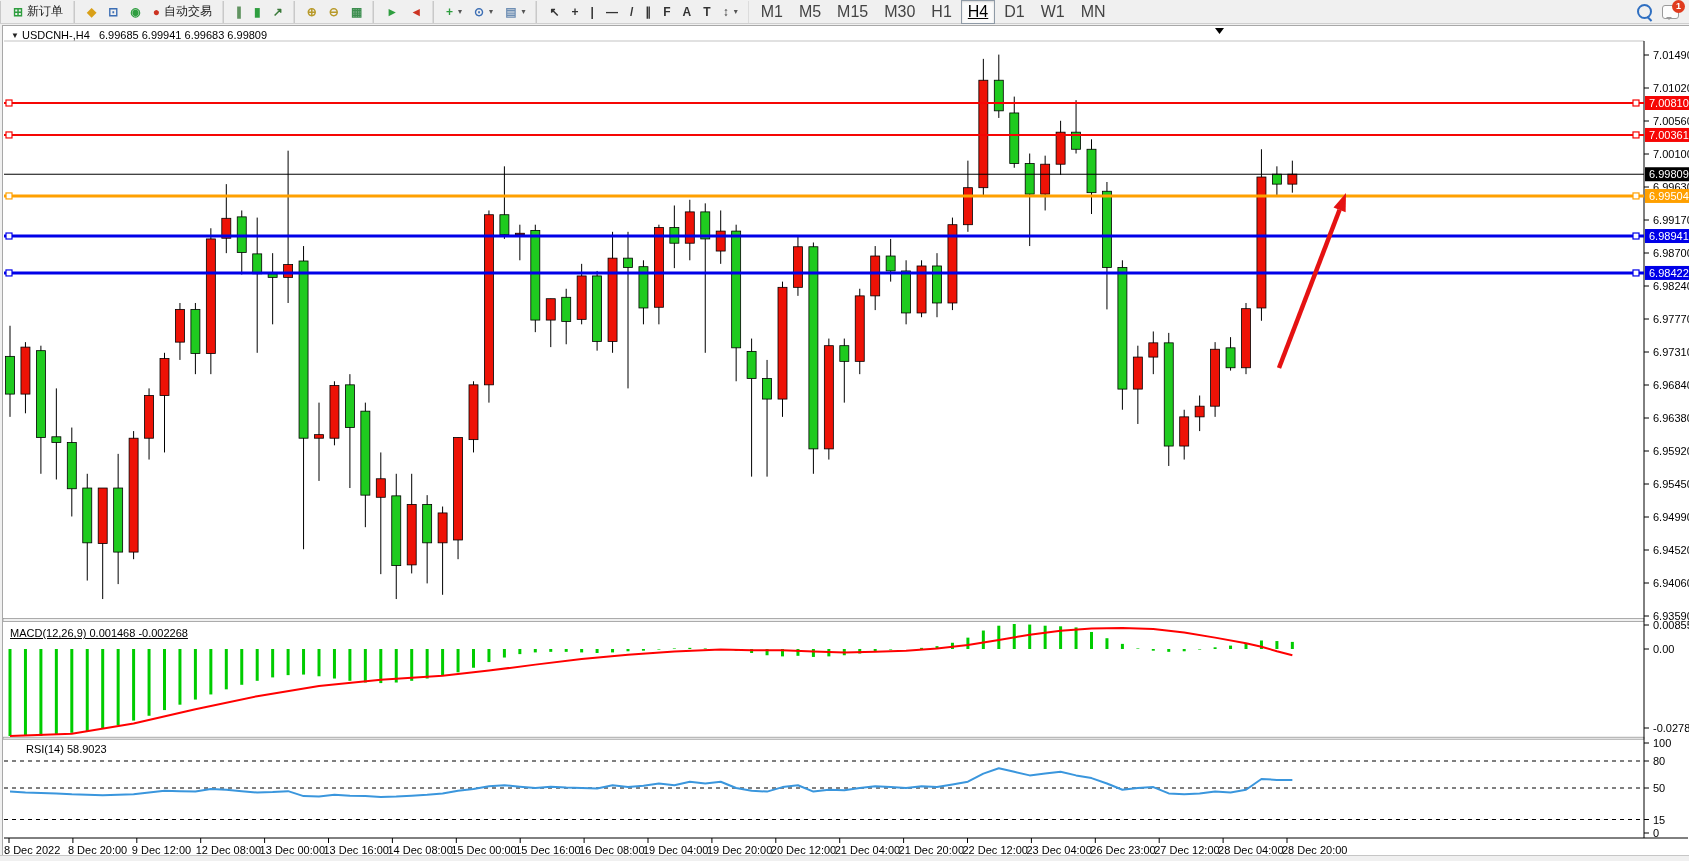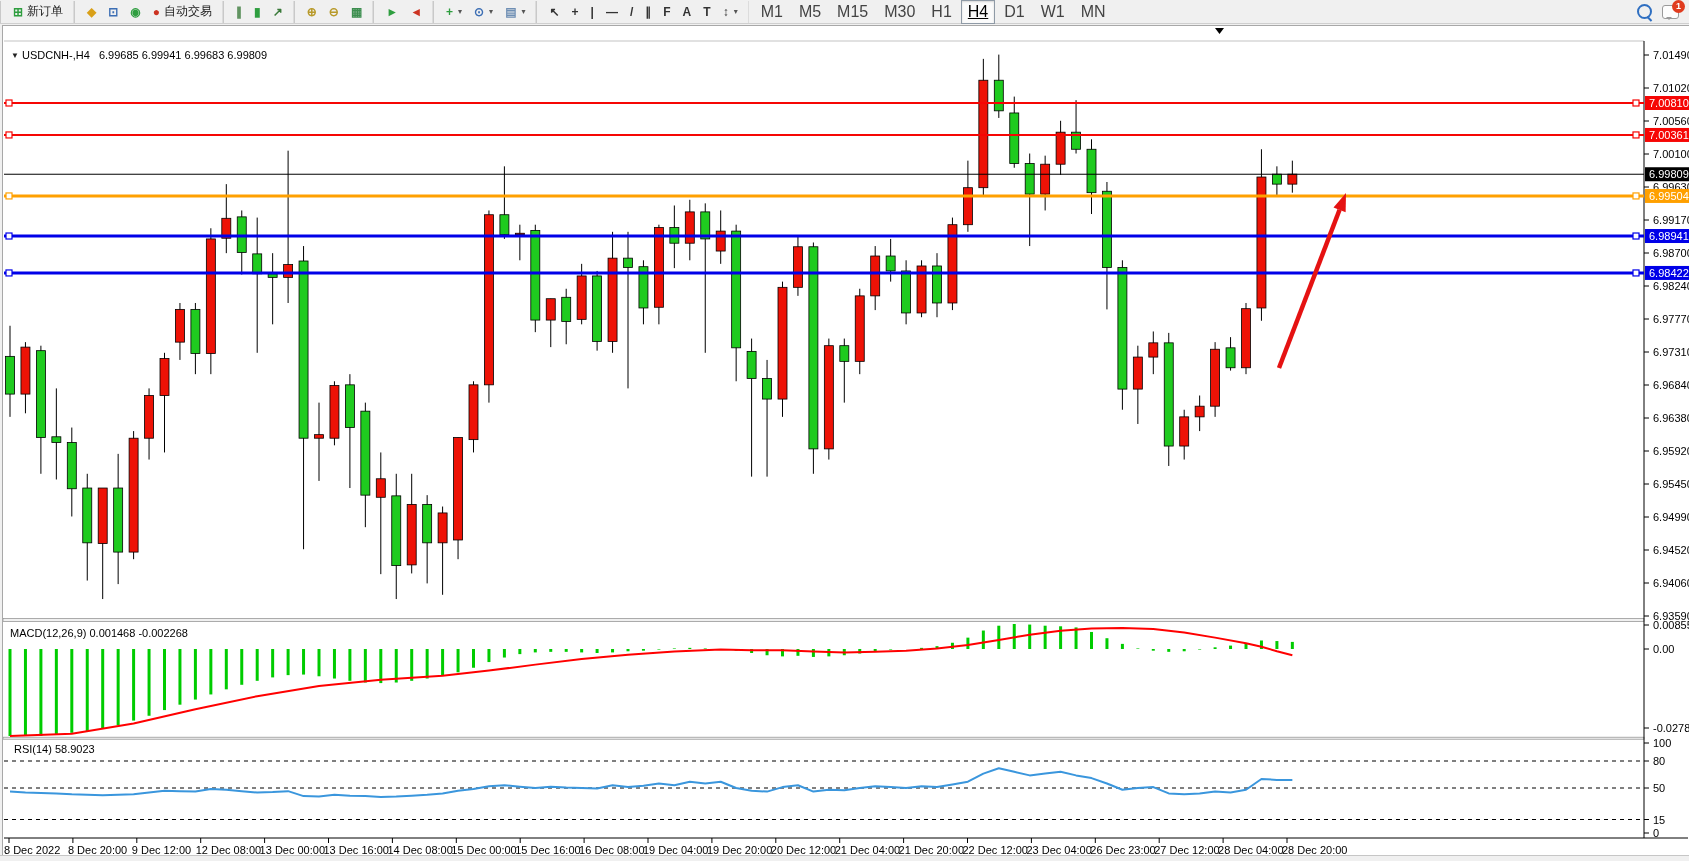--- a/index.html
+++ b/index.html
@@ -22,24 +22,24 @@
   .search-ico::after{content:"";position:absolute;left:9px;top:10px;width:6px;height:2px;background:#2f6fc1;
                      transform:rotate(45deg);transform-origin:0 0;}
   .chat-ico{position:relative;width:15px;height:12px;border:1px solid #9a9a9a;border-radius:3px;background:#fdfdfd;display:inline-block;}
   .chat-ico::after{content:"";position:absolute;left:3px;top:11px;border:3px solid transparent;border-top-color:#9a9a9a;}
   .badge{position:absolute;right:-7px;top:-6px;background:#e03c1f;color:#fff;border-radius:50%;
          width:13px;height:13px;font-size:9px;line-height:13px;text-align:center;font-weight:bold;}
   
   #chartwin{position:absolute;left:2px;top:25px;width:1686px;height:830px;background:#fff;border:1px solid #a8a8a8;}
   #svg-layer{position:absolute;left:0;top:0;z-index:1;}
   .overlay-text{position:absolute;z-index:3;font-size:11px;color:#000;white-space:nowrap;}
-  #chart-title{left:8px;top:3px;margin-top:20px;}
+  #chart-title{left:8px;top:3px;}
   #chart-title .tri{font-size:8px;vertical-align:1px;color:#222;}
-  #macd-label{left:7px;top:601px;}
-  #rsi-label{left:11px;top:717px;}
+  #macd-label{left:7px;top:601px;text-decoration:underline;}
+  #rsi-label{left:23px;top:717px;}
   #statusbar{position:absolute;left:0;bottom:0;width:1689px;height:5px;background:#f0f0f0;border-top:1px solid #c6c6c6;z-index:4;}
   svg text{font-family:"Liberation Sans",sans-serif;}
 </style>
 </head>
 <body>
 <div id="app">
 
   <div id="toolbar">
     <div id="tb-groups" style="display:flex;align-items:center;height:100%">
         <div class="tb-group">

